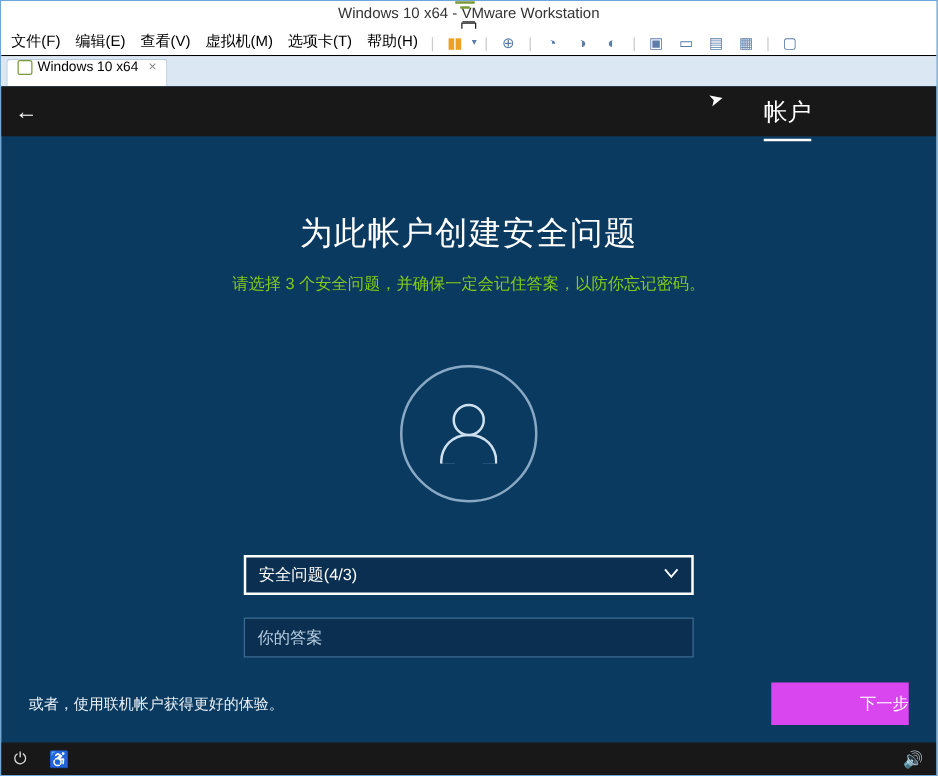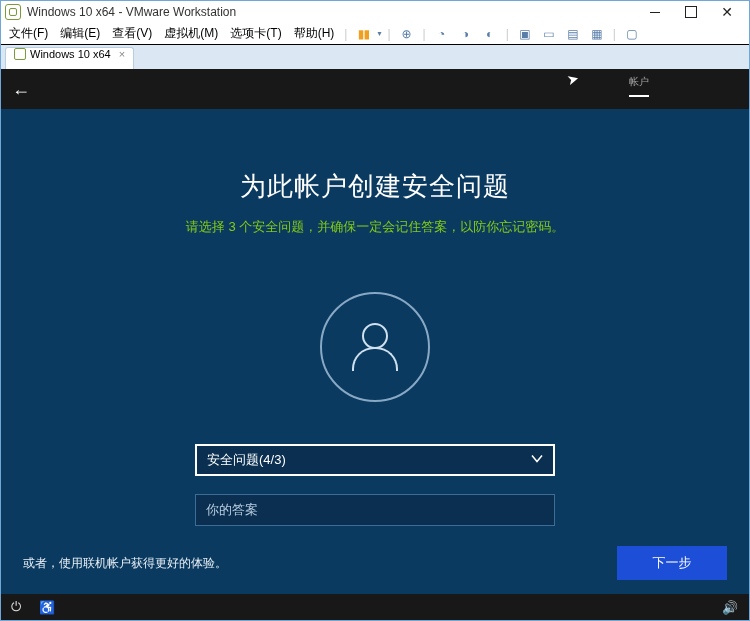--- a/index.html
+++ b/index.html
@@ -18,20 +18,21 @@
   }
   
   .vm-titlebar {
     height: 22px;
     background: #fff;
     display: flex;
     align-items: center;
     padding: 0 4px;
     font-size: 12px;
     color: #333;
+    flex-direction: column;
   }
   .vm-titlebar .vm-icon {
     width: 16px; height: 16px;
     border: 1.5px solid #7a9b3a;
     border-radius: 3px;
     margin-right: 6px;
     position: relative;
     display: inline-block;
   }
   .vm-titlebar .vm-icon::after {
@@ -112,23 +113,23 @@
   }
   .back-arrow {
     width:40px; height:40px;
     display:flex; align-items:center; justify-content:center;
     font-size:18px; color:#fff;
   }
   .top-tab {
     position:absolute;
     right:100px;
     top:0;
-    height:28px;
+    height:44px;
     display:flex; align-items:center;
-    font-size:10px; color:#a3a3a3;
+    font-size:19px; color:#ffffff;
     border-bottom: 2px solid #fff;
     padding-bottom:0;
   }
   .cursor {
     position:absolute;
     top:2px; right:170px;
     font-size:14px; color:#fff;
     transform: rotate(-15deg);
   }
   
@@ -209,24 +210,24 @@
     align-items:center;
     padding: 0 22px;
   }
   .alt-link {
     color:#e8eff6;
     font-size:12px;
   }
   .next-btn {
     margin-left:auto;
     width:110px; height:34px;
-    background:#1d4ed8;
+    background:#d946ef;
     color:#fff;
     font-size:13px;
-    display:flex; align-items:center; justify-content:center;
+    display:flex; align-items:center; justify-content:flex-end;
   }
   
   .status-bar {
     height: 26px;
     background:#181818;
     display:flex; align-items:center;
     padding:0 10px;
     color:#ddd;
     gap:18px;
   }

